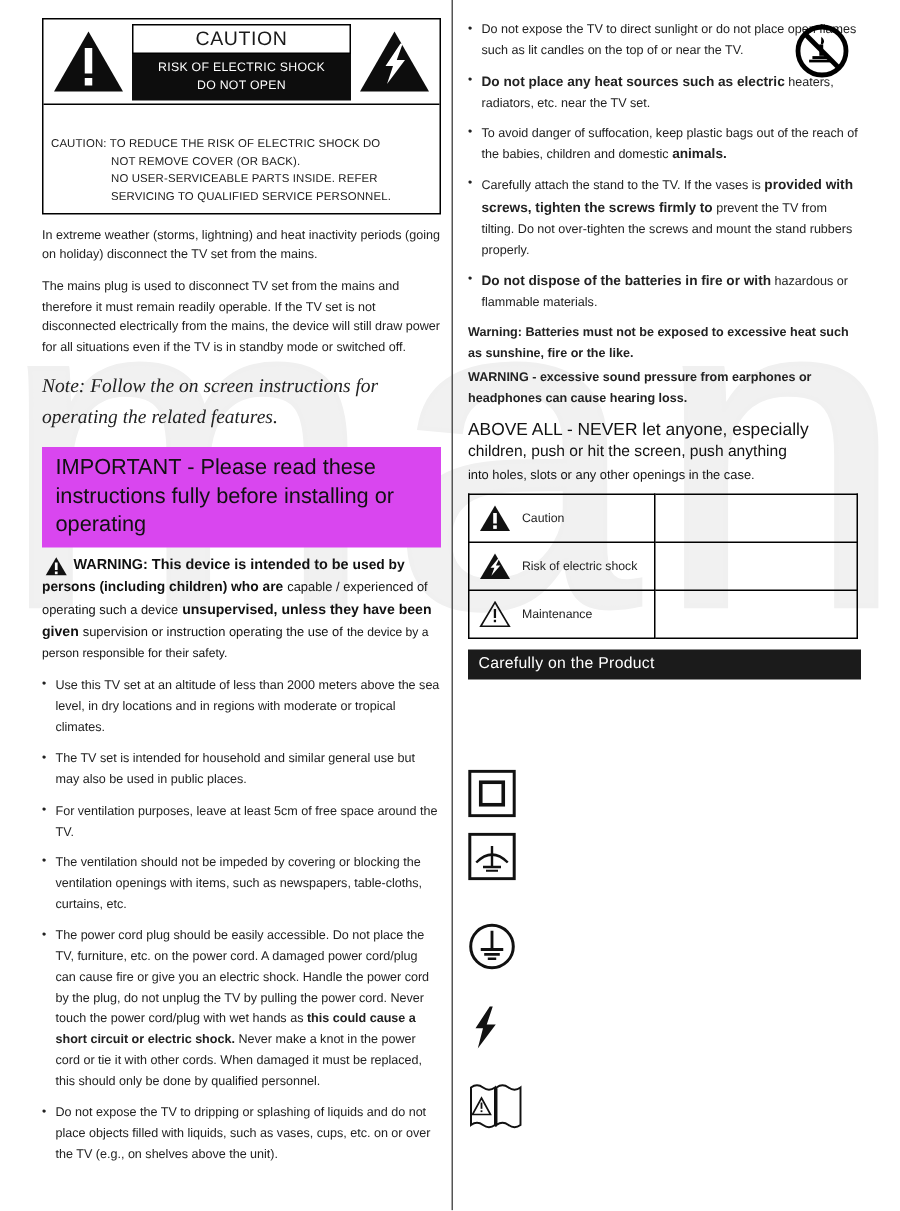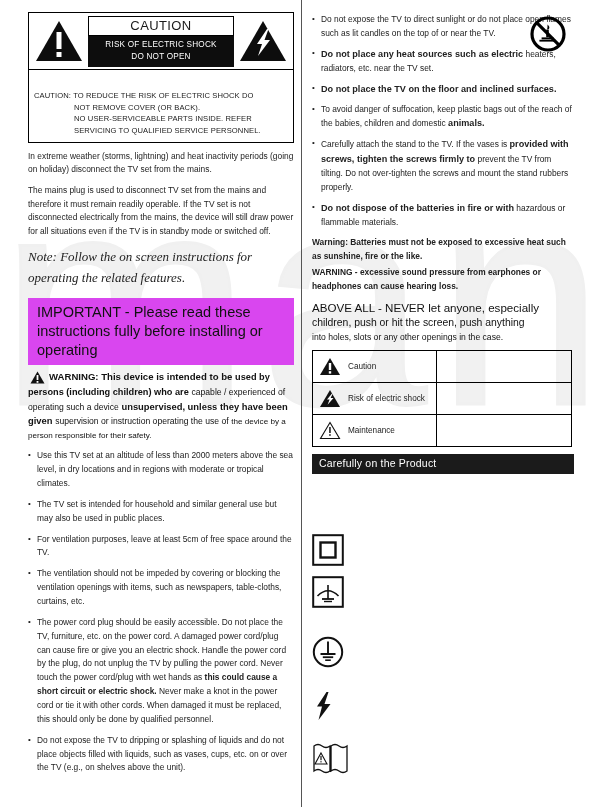--- a/index.html
+++ b/index.html
@@ -296,21 +296,20 @@
           <rect x="18.2" y="15.6" width="2.6" height="7.6"></rect>
           <rect x="13.6" y="23.4" width="11.8" height="2.0"></rect>
           <rect x="11.4" y="25.8" width="16.2" height="1.8"></rect>
         </g>
       </svg>
     </span>
 
     <ul class="bl tight">
       <li><span class="rnorm">Do not expose the TV to direct sunlight or do not place open flames such as lit candles on the top of or near the TV.</span></li>
       <li><span class="rbold">Do not place any heat sources such as electric</span><span class="rnorm"> heaters, radiators, etc. near the TV set.</span></li>
-      <li><span class="rbold">Do not place the TV on the floor and inclined surfaces.</span></li>
       <li><span class="rnorm">To avoid danger of suffocation, keep plastic bags out of the reach of the babies, children and domestic </span><span class="rbold">animals.</span></li>
       <li><span class="rnorm">Carefully attach the stand to the TV. If the vases is </span><span class="rbold">provided with screws, tighten the screws firmly to</span><span class="rnorm"> prevent the TV from tilting. Do not over-tighten the screws and mount the stand rubbers properly.</span></li>
       <li><span class="rbold">Do not dispose of the batteries in fire or with</span><span class="rnorm"> hazardous or flammable materials.</span></li>
     </ul>
 
     <div class="rp">Warning: Batteries must not be exposed to excessive heat such as sunshine, fire or the like.</div>
     <div class="rp">WARNING - excessive sound pressure from earphones or headphones can cause hearing loss.</div>
 
     <div class="above-all">
       <div>ABOVE ALL - NEVER let anyone, especially</div>

